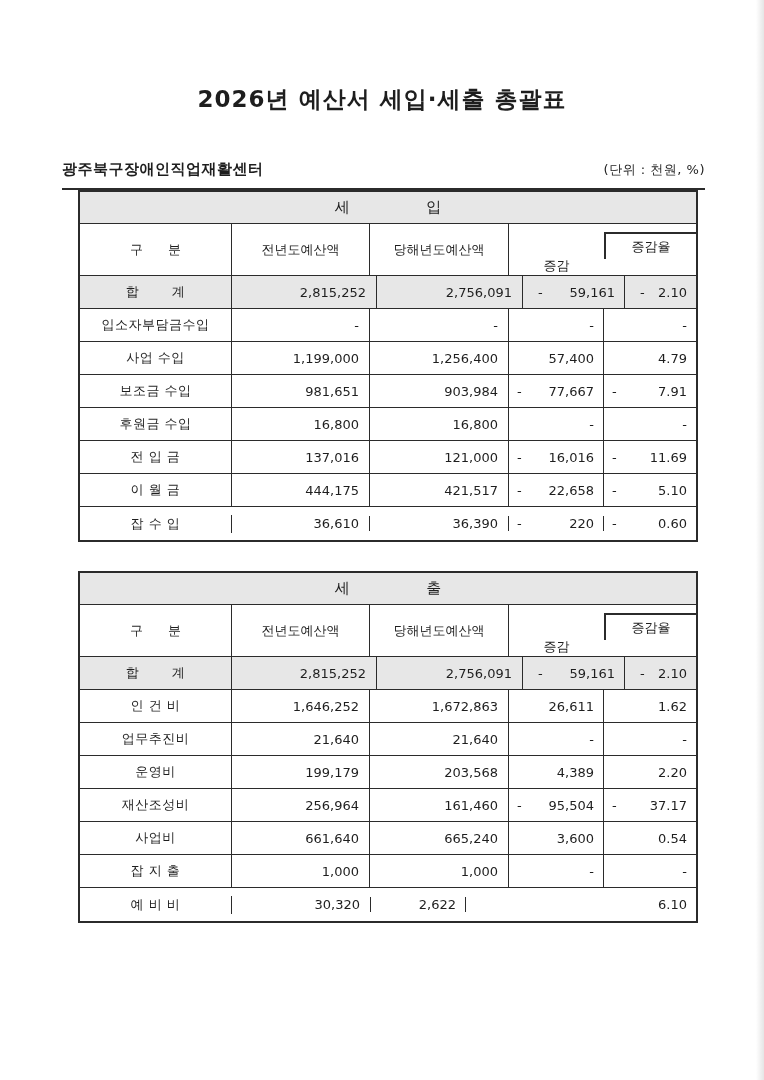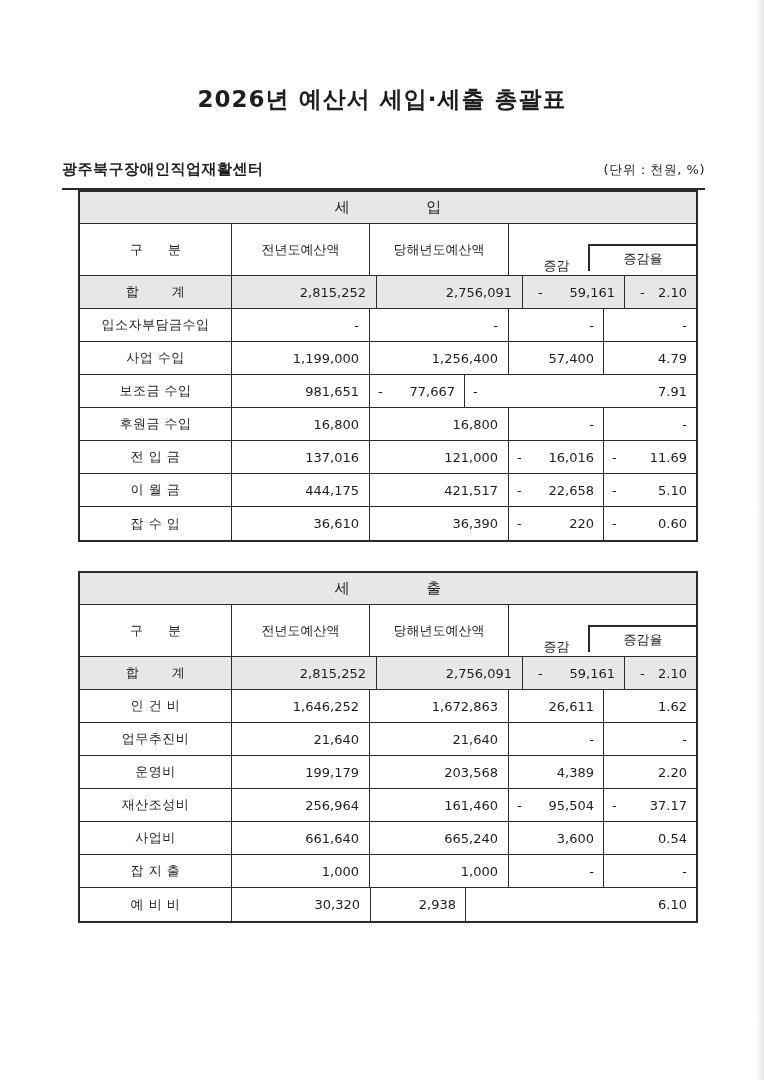--- a/index.html
+++ b/index.html
@@ -63,32 +63,32 @@
   }
   .th.c1{width:152px}
   .th.c2{width:138px}
   .th.c3{width:139px}
   .th.c45{flex:1;border-right:none;position:relative;margin-top:32px;}
   .change-label{
     position:absolute;left:0;top:0;width:95px;height:100%;
     display:flex;align-items:center;justify-content:center;
   }
   .rate-box{
-    position:absolute;right:0;bottom:4px;width:108px;height:27px;
+    position:absolute;right:0;bottom:16px;width:92px;height:27px;
     box-sizing:border-box;
     border:2px solid var(--border);border-right:none;border-bottom:none;
     display:flex;align-items:center;justify-content:center;
     font-size:13px;white-space:pre;background:transparent;
   }
 
   .trow{
     display:flex;height:33px;box-sizing:border-box;
     border-bottom:1px solid var(--border);
   }
-  .tbody .trow:last-child{border-bottom:none;}
+  .tbody .trow:last-child{border-bottom:none;align-items:center;}
   .trow.shaded{background:var(--shade);gap:7px;}
   .td{
     display:flex;align-items:center;font-size:13px;
     box-sizing:border-box;border-right:1px solid var(--border);
   }
   .td.label{width:152px;justify-content:center;white-space:pre;letter-spacing:0.5px;}
   .td.num{justify-content:flex-end;padding-right:10px;}
   .td.n2{width:138px}
   .td.n3{width:139px}
   .td.split{justify-content:space-between;padding:0 9px 0 8px;}
@@ -154,20 +154,21 @@
             <span class="val">57,400</span>
           </div>
           <div class="td split s5">
             <span class="sign"></span>
             <span class="val">4.79</span>
           </div>
         </div>
         <div class="trow">
           <div class="td label">보조금 수입</div>
           <div class="td num n2">981,651</div>
+          <div class="td num n3">903,984</div>
           <div class="td split s4">
             <span class="sign">-</span>
             <span class="val">77,667</span>
           </div>
           <div class="td split s5">
             <span class="sign">-</span>
             <span class="val">7.91</span>
           </div>
         </div>
         <div class="trow">
@@ -326,21 +327,21 @@
           <div class="td split s5">
             <span class="sign"></span>
             <span class="val">-</span>
           </div>
         </div>
         <div class="trow">
           <div class="td label">예 비 비</div>
           <div class="td num n3">30,320</div>
           <div class="td split s4">
             <span class="sign"></span>
-            <span class="val">2,938</span>
+            <span class="val">2,622</span>
           </div>
           <div class="td split s5">
             <span class="sign"></span>
             <span class="val">6.10</span>
           </div>
         </div>
       </div>
   </div>
 
 </div>

